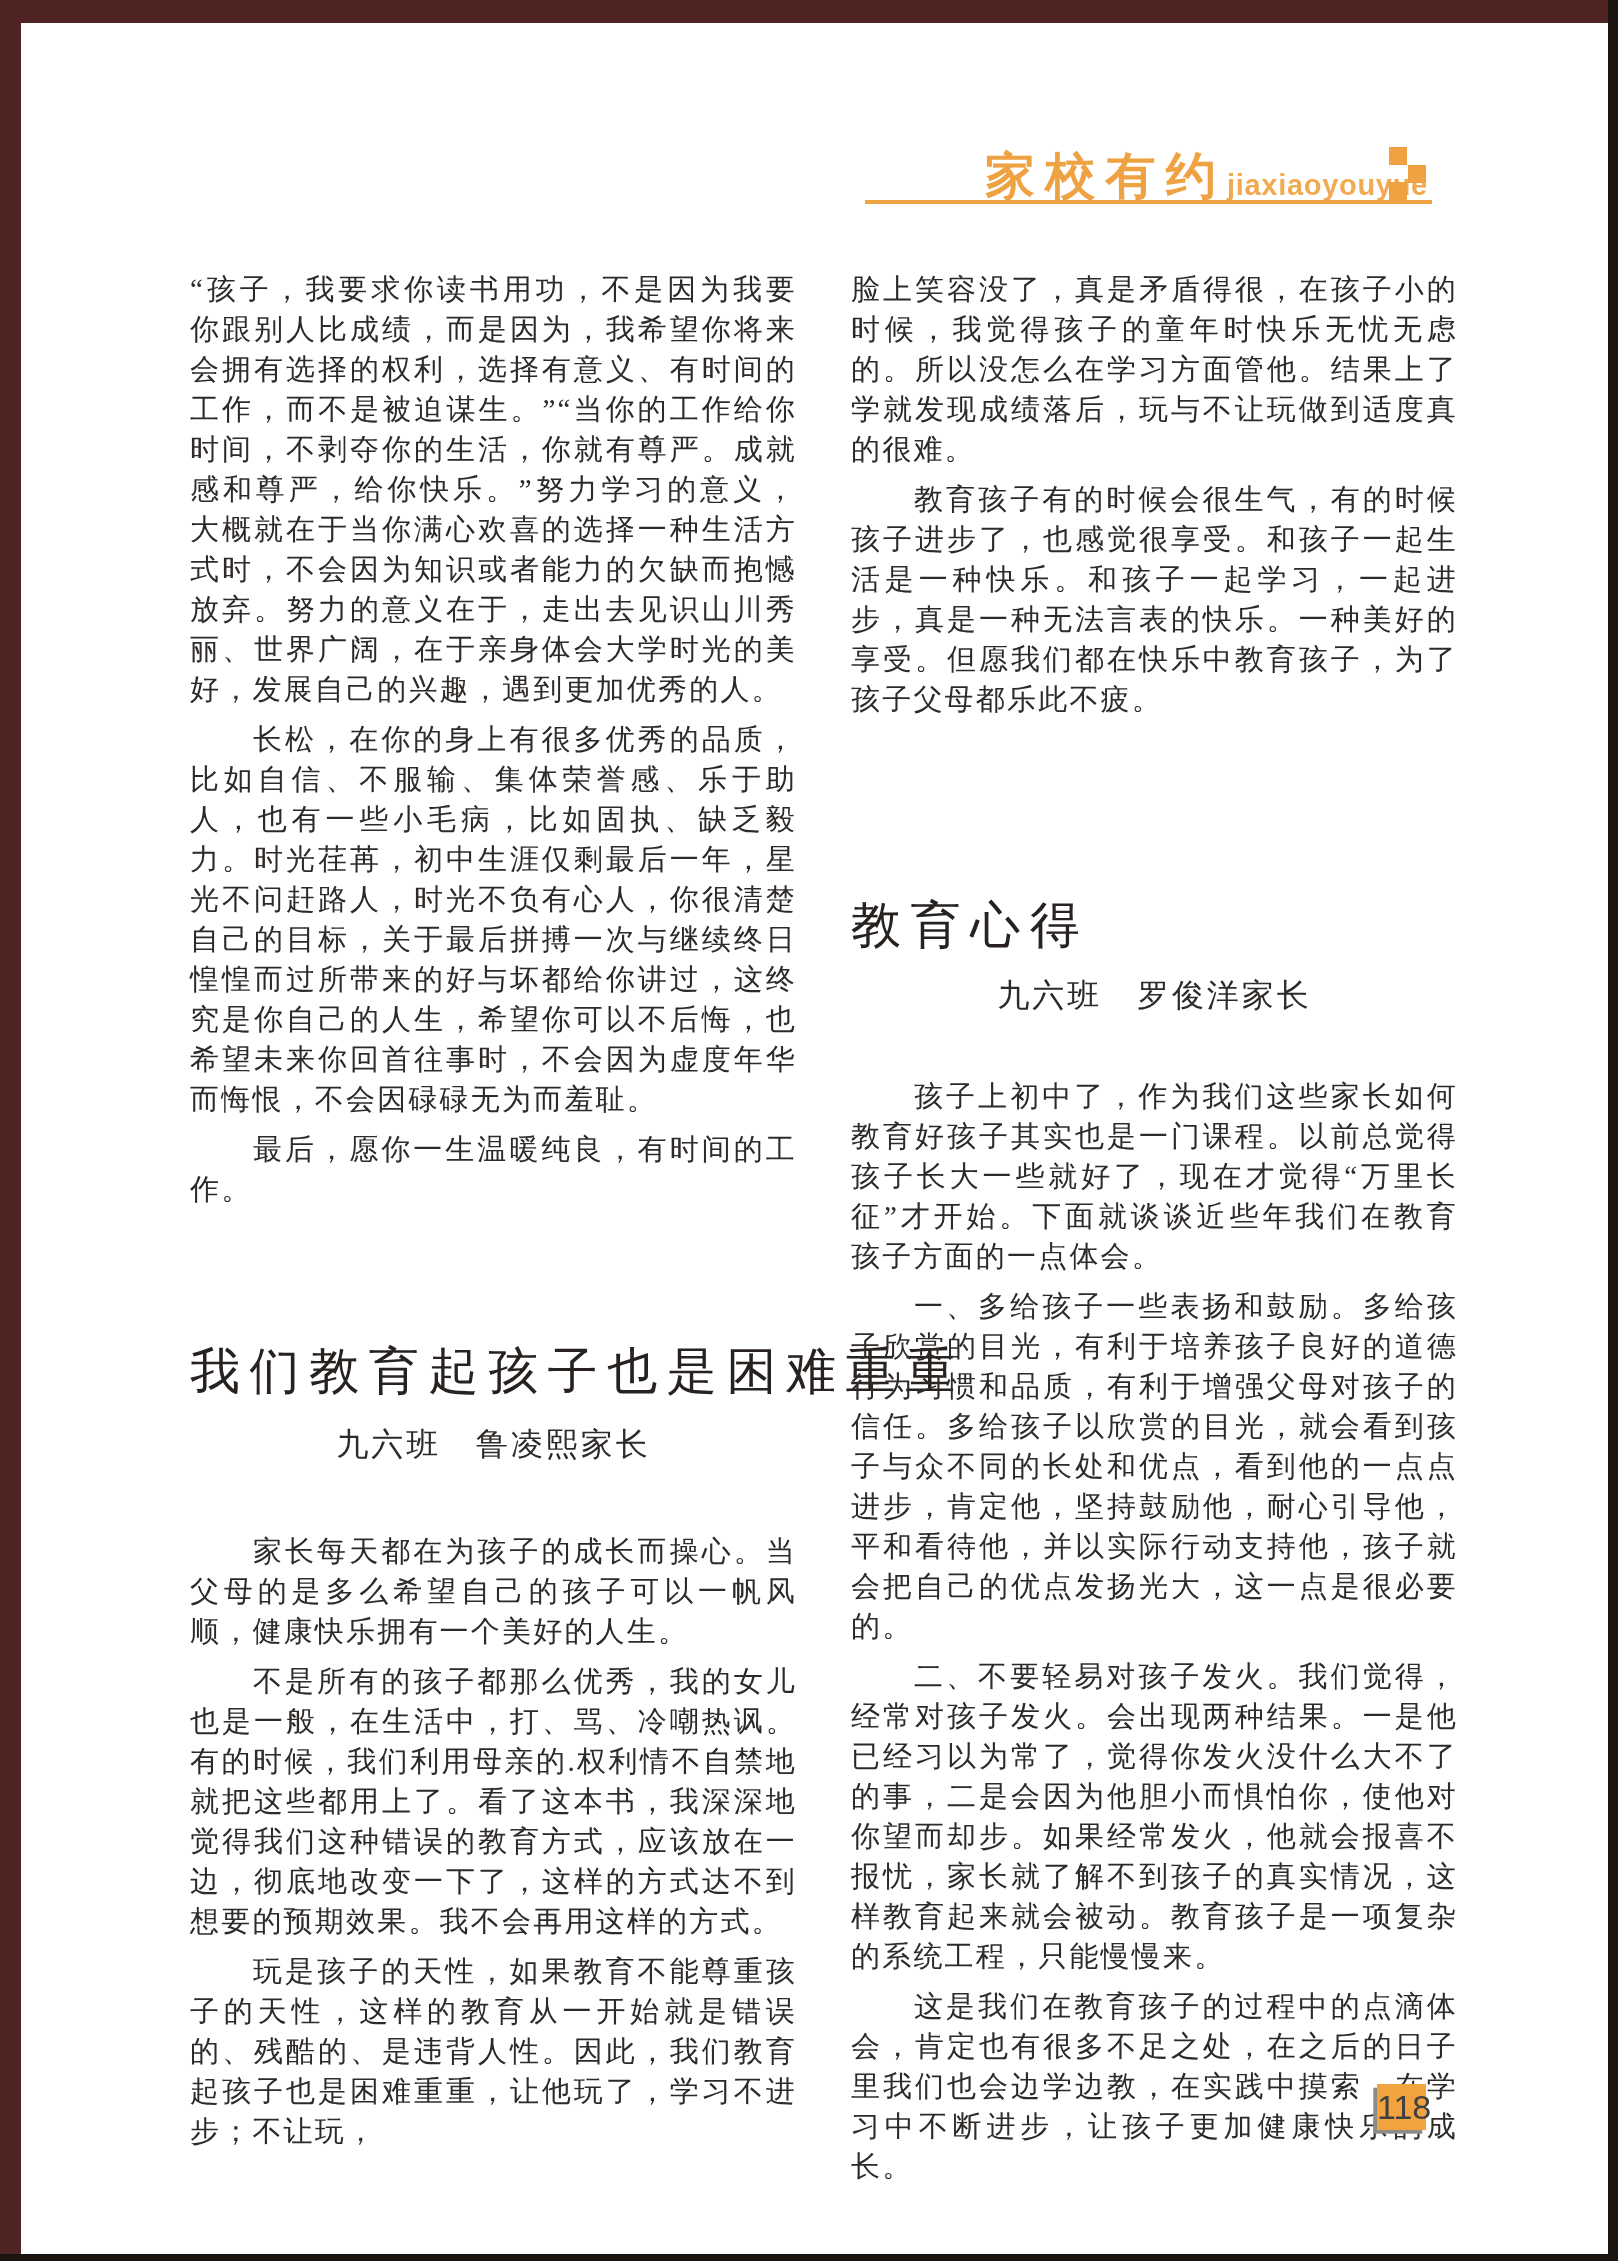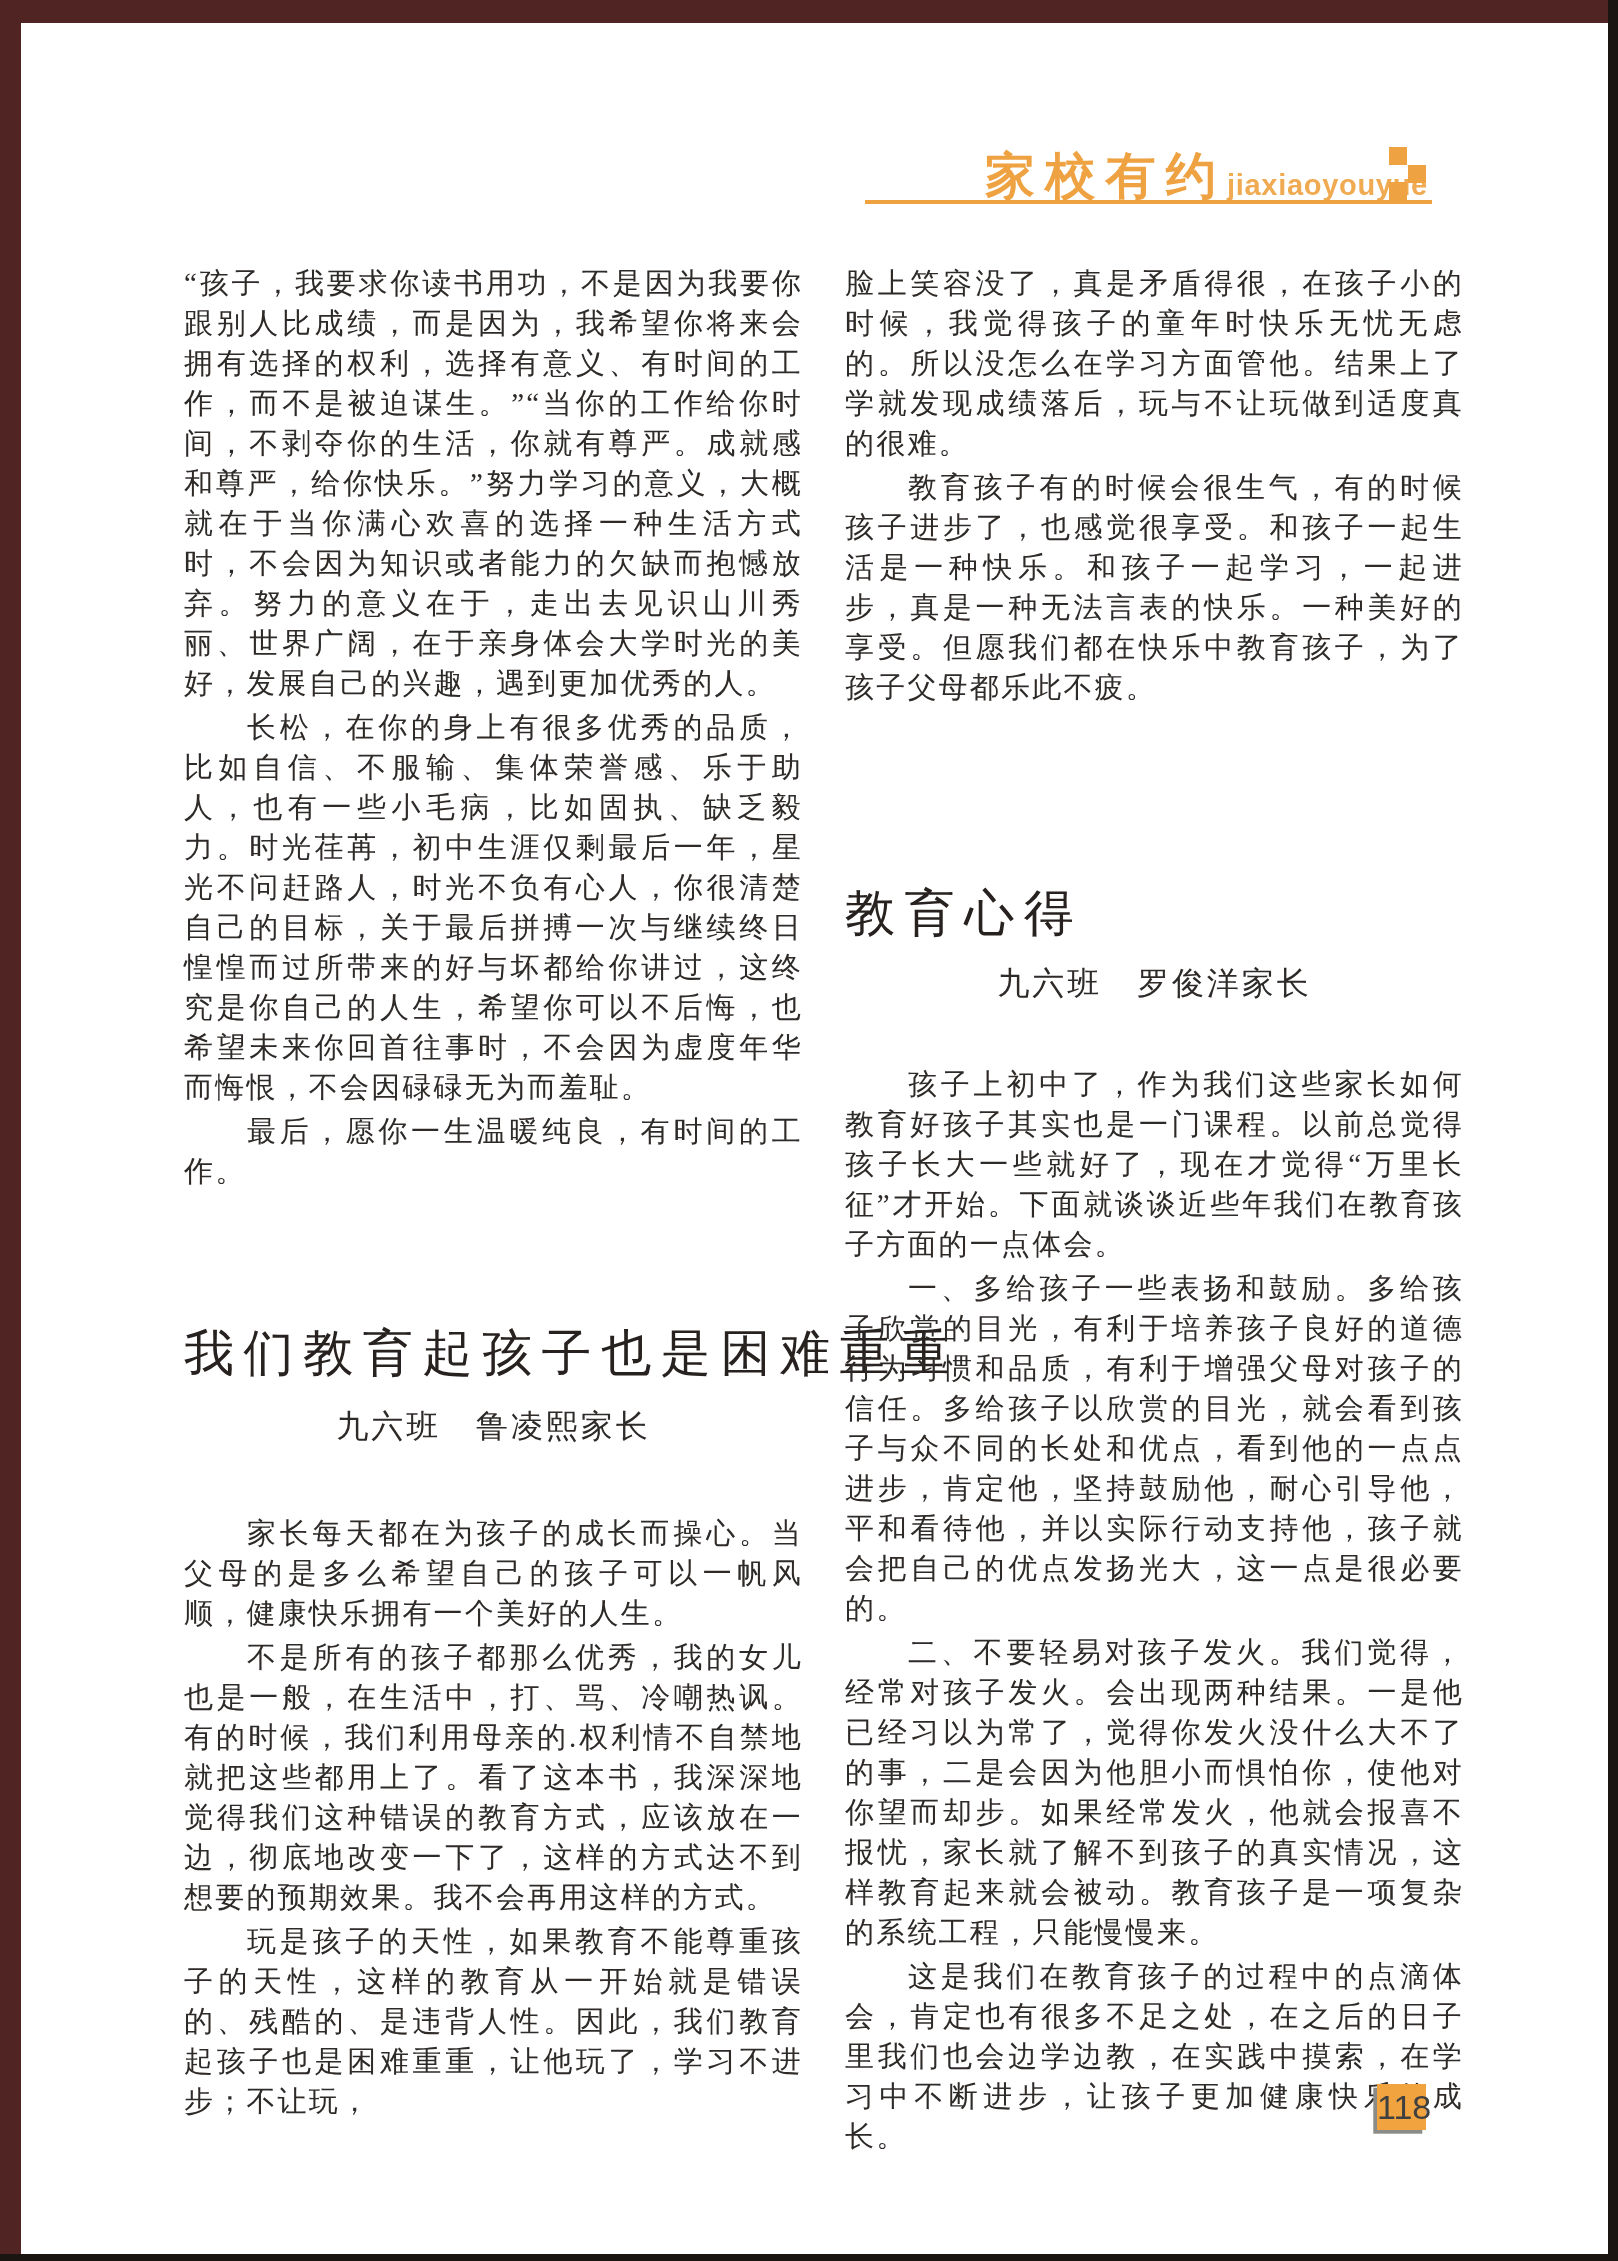--- a/index.html
+++ b/index.html
@@ -38,21 +38,21 @@
   
   .col {
     position:absolute; top:259px; width:627px;
     color:#2e2a28;
     font-size:29px; line-height:40px;
     text-align:justify; text-justify:inter-character;
     letter-spacing:2.2px;
   }
   .col-left  { left:180px; }
   .col-right { left:841px; }
-  .col p { margin:4px; }
+  .col p { margin:10px; }
   .indent { text-indent:63px; }
 
   .article-title {
     margin:0; text-indent:0;
     font-weight:400; font-size:50px; line-height:44px;
     letter-spacing:9.6px; color:#27221f; white-space:nowrap;
   }
   .t-left  { margin-top:140px !important; }
   .t-right { margin-top:184px !important; }
   .byline {

